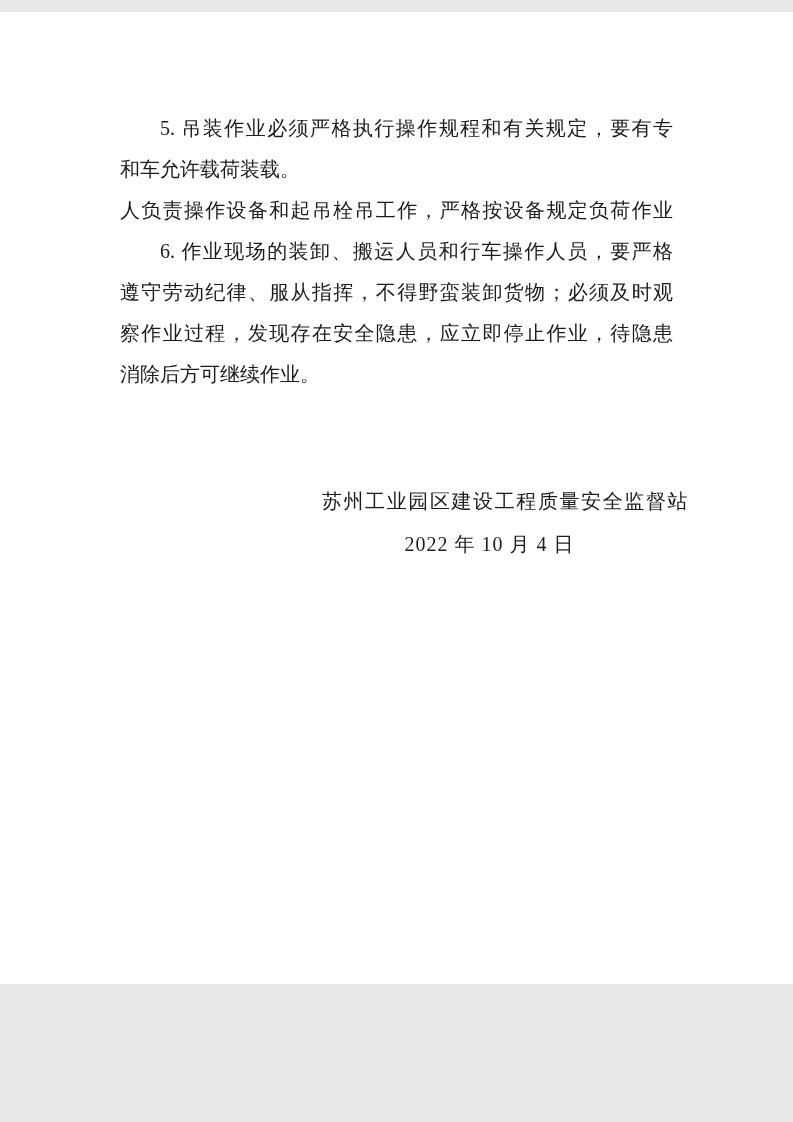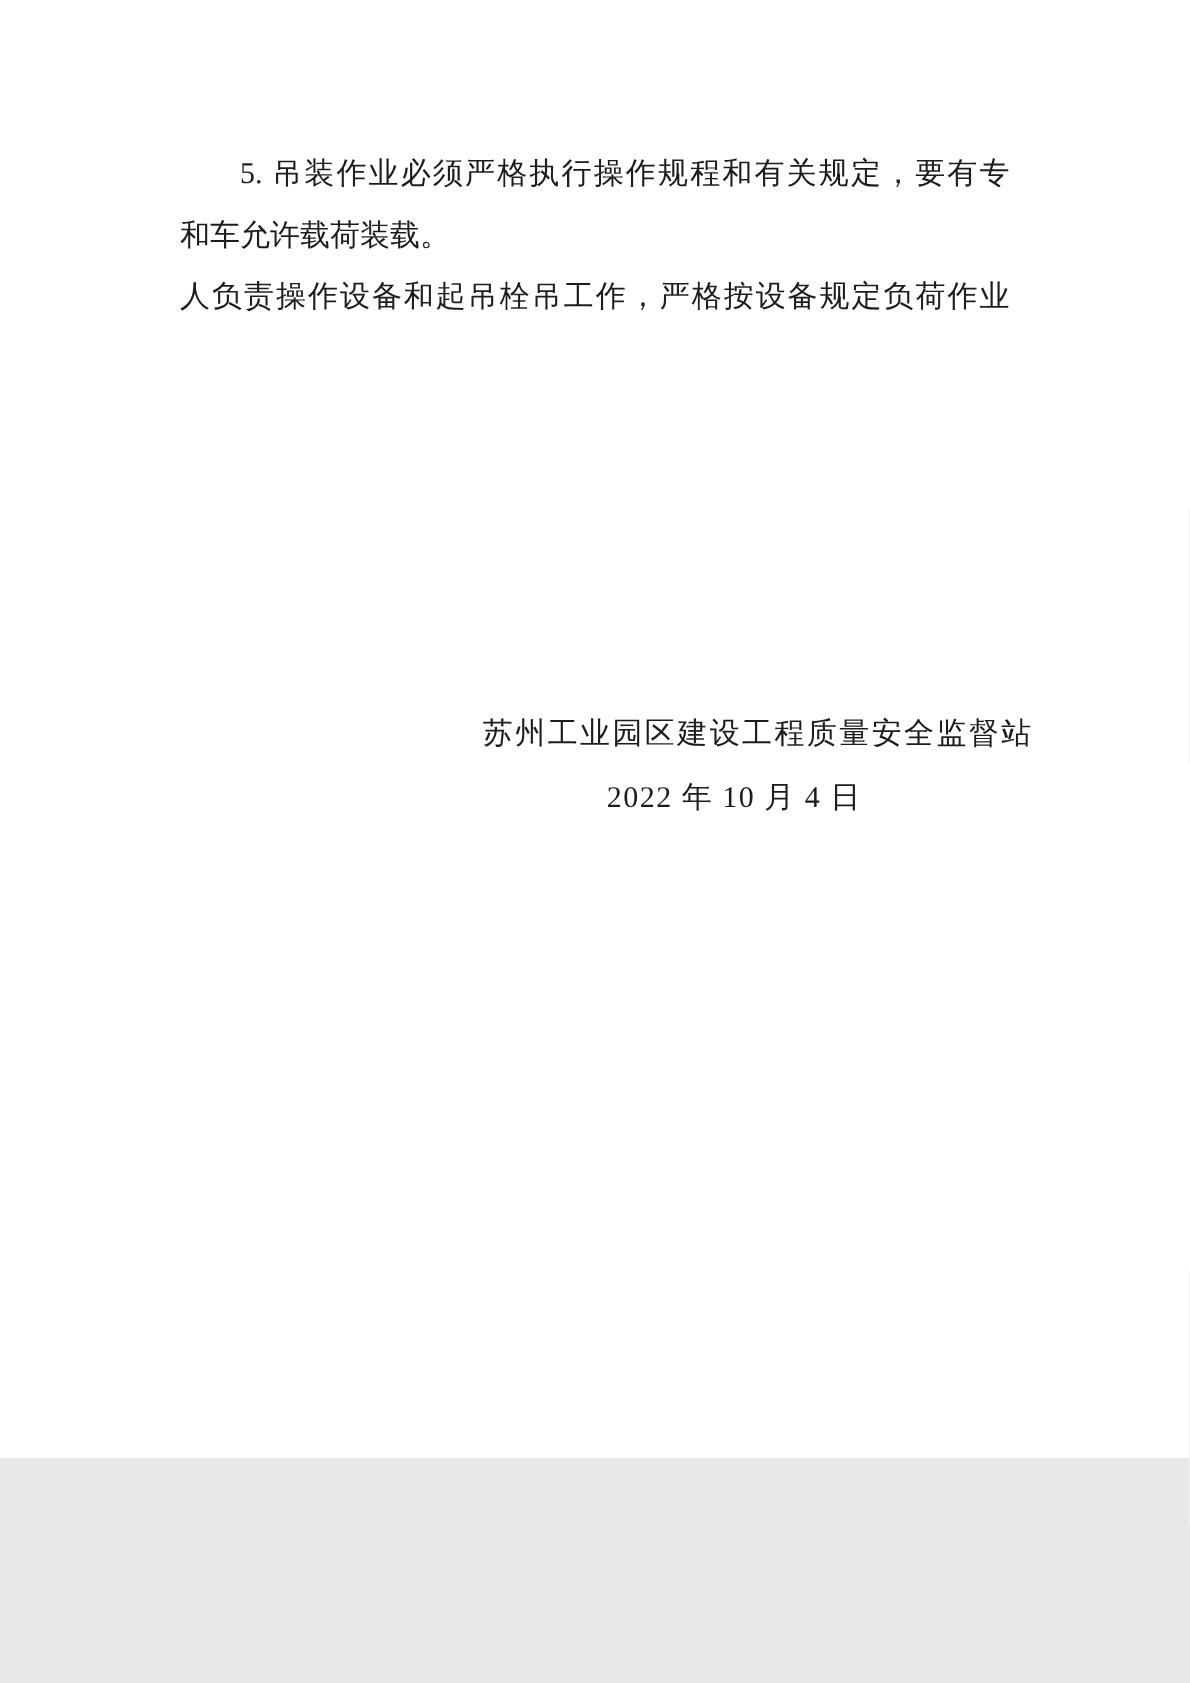--- a/index.html
+++ b/index.html
@@ -4,21 +4,21 @@
 <style>
   html, body {
     margin: 0;
     padding: 0;
     background: #e8e8e8;
   }
   .page {
     position: relative;
     width: 793px;
     height: 972px;
-    margin: 0 auto;
+    margin: 12px auto;
     background: #ffffff;
     overflow: hidden;
     font-family: "Liberation Serif", "DejaVu Serif", serif;
     color: #1c1c1c;
   }
   .body-text {
     position: absolute;
     left: 120px;
     top: 96px;
     width: 553px;
@@ -64,20 +64,26 @@
 <div class="page">
 
   <div class="body-text">
 
     <div>
       <div class="para-line first-line">5. 吊装作业必须严格执行操作规程和有关规定，要有专</div>
       <div class="para-line last-line">和车允许载荷装载。</div>
       <div class="para-line">人负责操作设备和起吊栓吊工作，严格按设备规定负荷作业</div>
     </div>
 
+    <div>
+      <div class="para-line first-line">6. 作业现场的装卸、搬运人员和行车操作人员，要严格</div>
+      <div class="para-line">遵守劳动纪律、服从指挥，不得野蛮装卸货物；必须及时观</div>
+      <div class="para-line">察作业过程，发现存在安全隐患，应立即停止作业，待隐患</div>
+      <div class="para-line last-line">消除后方可继续作业。</div>
+    </div>
 
   </div>
 
   <div class="signature-block">
     <div class="sig-org">苏州工业园区建设工程质量安全监督站</div>
     <div class="sig-date">2022 年 10 月 4 日</div>
   </div>
 
 </div>
 

